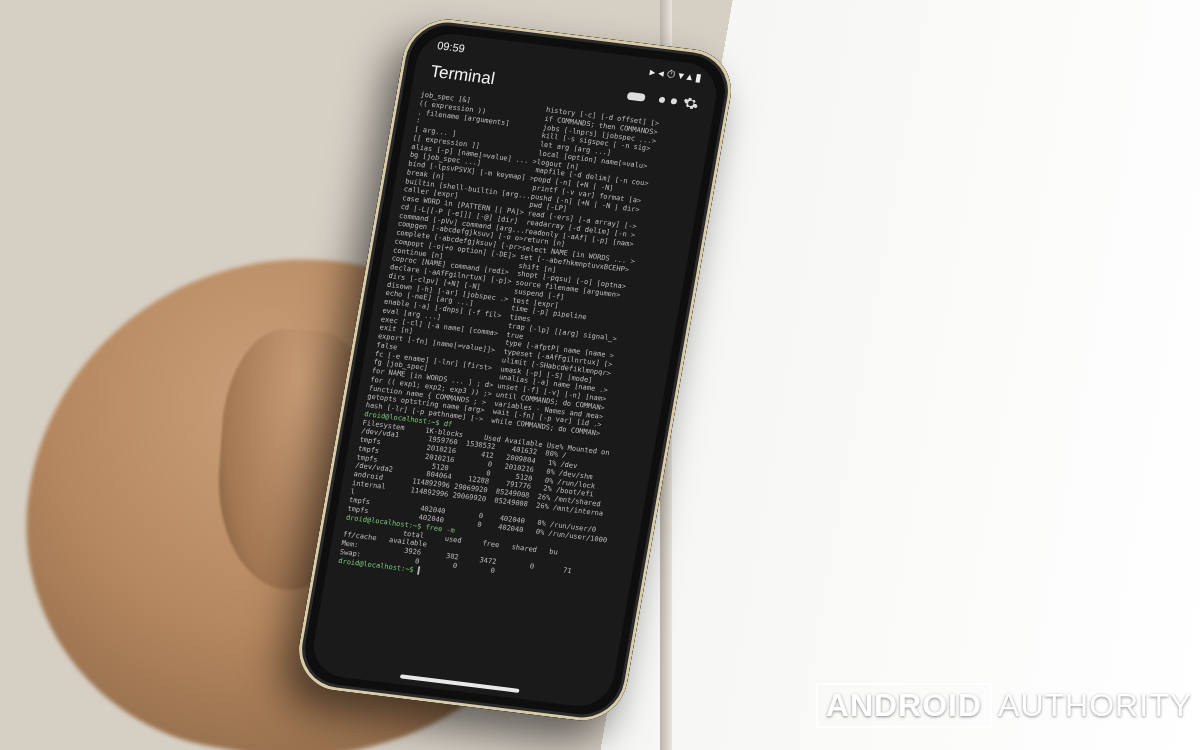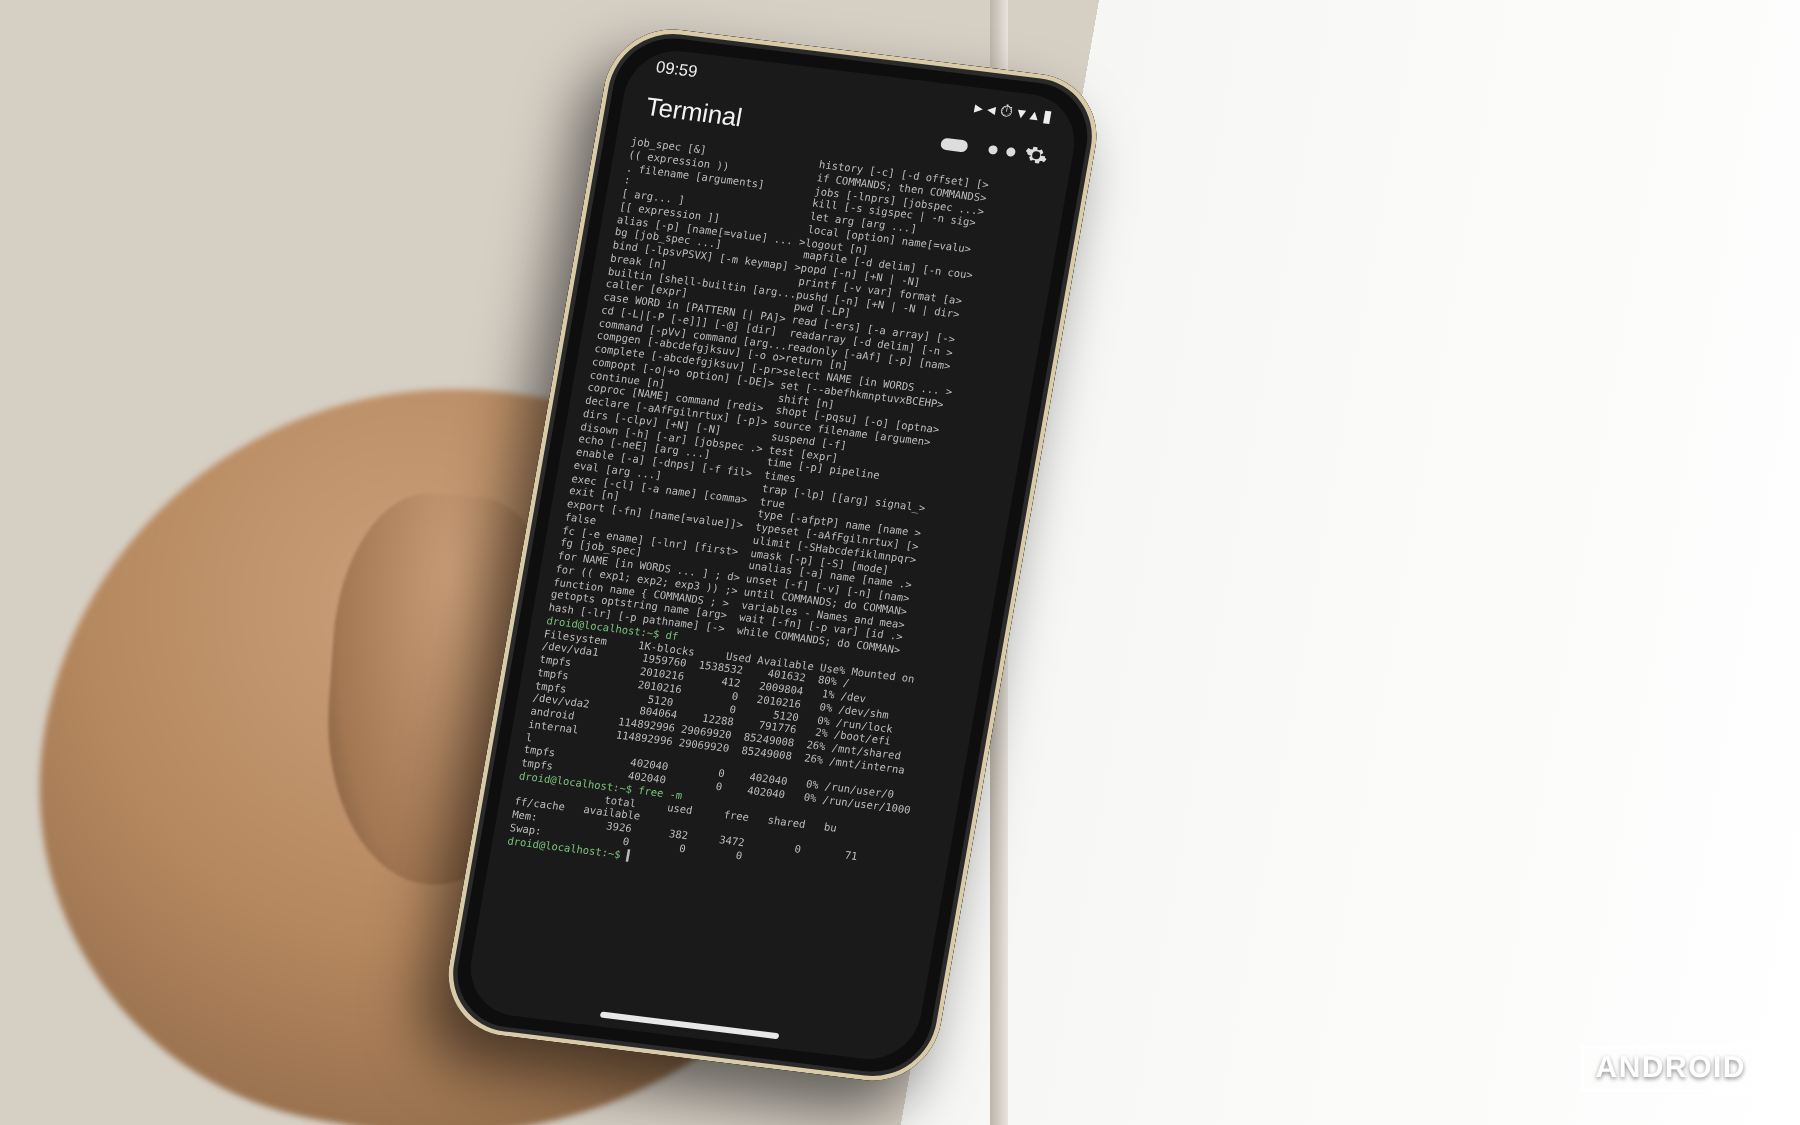--- a/index.html
+++ b/index.html
@@ -1,19 +1,19 @@
 <!DOCTYPE html>
 <html><head>
 <meta charset="utf-8">
 <style>
   html,body{margin:0;padding:0;width:1200px;height:750px;overflow:hidden;font-family:sans-serif;}
   .scene{width:1200px;height:750px;position:relative;background:linear-gradient(100deg,#d6cfc4 0%,#d6cfc4 55%,#f6f6f4 55%,#ffffff 100%);}
   .vline{position:absolute;left:660px;top:0;bottom:0;width:12px;background:linear-gradient(90deg,#bcb5aa,#e8e4dd);}
   
-  .watermark{position:absolute;right:26px;bottom:22px;font-weight:300;letter-spacing:1px;color:#fff;font-size:20px;text-shadow:0 1px 3px rgba(0,0,0,.45);display:flex;gap:6px;align-items:center;}
+  .watermark{position:absolute;right:8px;bottom:22px;font-weight:300;letter-spacing:1px;color:#fff;font-size:32px;text-shadow:0 1px 3px rgba(0,0,0,.45);display:flex;gap:6px;align-items:center;}
   .watermark .box{border:2px solid #fff;padding:2px 8px;font-weight:700;}
   
   .hand{position:absolute;left:30px;top:260px;width:560px;height:500px;background:radial-gradient(ellipse at 40% 30%,#caa07a 0%,#b6885f 45%,#7a5a3e 100%);border-radius:50% 45% 55% 40%/55% 40% 60% 45%;transform:rotate(10deg);filter:blur(2px);}
   .thumb{position:absolute;left:220px;top:330px;width:150px;height:260px;background:radial-gradient(ellipse at 50% 20%,#c79c76,#a27752 70%,#6e5139);border-radius:70px 70px 90px 90px/120px 120px 140px 140px;transform:rotate(4deg);filter:blur(1px);}
   
   .phone-wrap{position:absolute;left:350px;top:30px;transform:rotate(7deg) skewX(-3deg);}
   .phone{width:330px;height:680px;border-radius:44px;background:#0e0e0e;box-shadow:-12px 22px 40px rgba(0,0,0,.55),inset 0 0 0 3px #d9cba8,inset 0 0 0 6px #2a2a2a;position:relative;overflow:hidden;}
   .screen{position:absolute;inset:14px 14px 14px 14px;border-radius:34px;background:#1a1a1a;color:#bfbfbf;overflow:hidden;}
   .sbar{height:26px;display:flex;align-items:center;justify-content:space-between;padding:0 18px;font-size:11px;color:#eee;}
   .hdr{display:flex;align-items:center;justify-content:space-between;padding:4px 16px 6px 16px;}
@@ -112,14 +112,15 @@
 Swap:             0        0        0
 <span class="g">droid@localhost:~$ </span>▍</div>
 
         <div class="navbar"></div>
       </div>
     </div>
   </div>
 
   <div class="watermark">
     <span class="box">ANDROID</span>
+    <span>AUTHORITY</span>
   </div>
 </div>
 
 </body></html>

